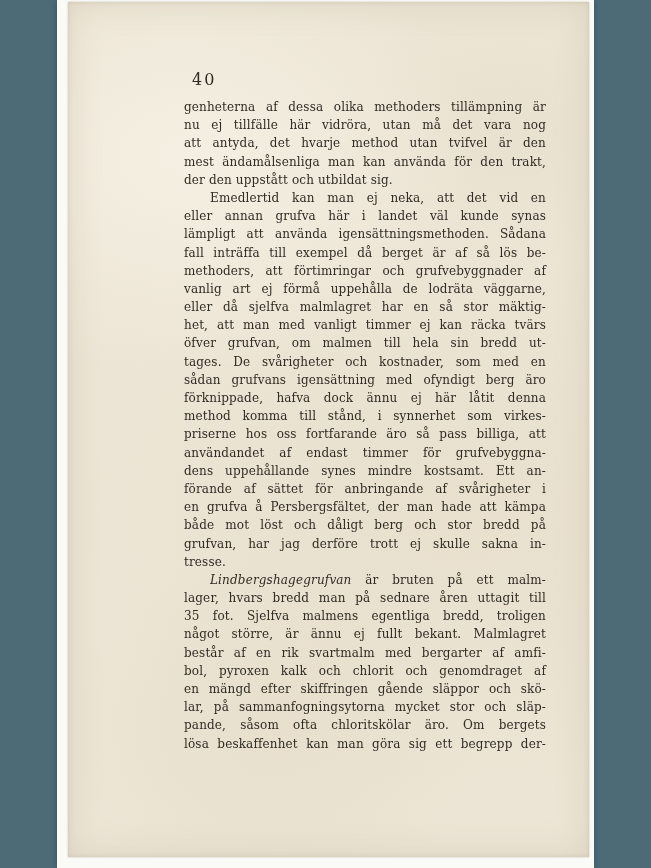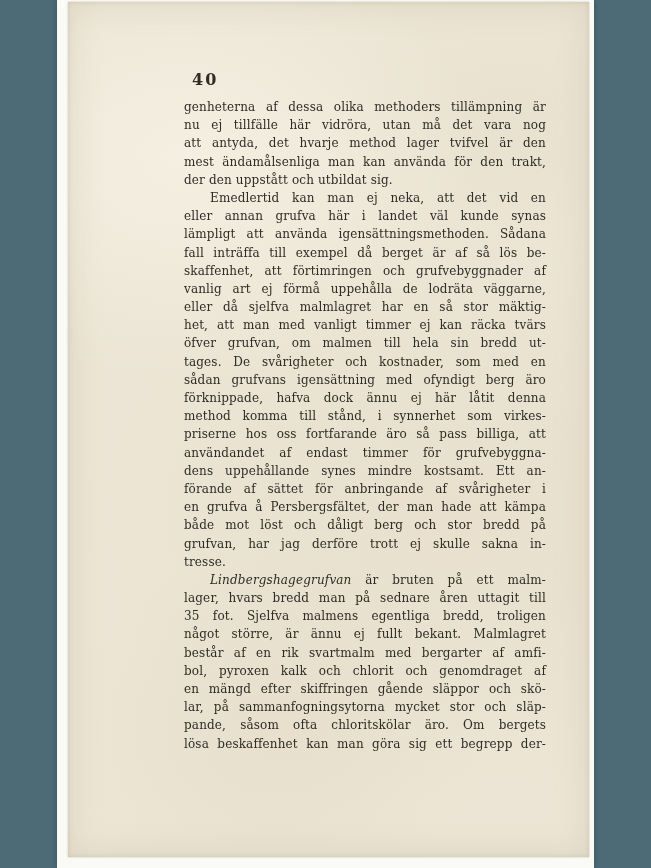--- a/index.html
+++ b/index.html
@@ -37,21 +37,21 @@
       var(--paper);
     box-shadow:
       inset 0 0 34px rgba(166,146,112,0.22),
       inset 0 0 4px rgba(150,130,100,0.25),
       0 0 2px rgba(60,50,40,0.25);
   }
   .page-number{
     position:absolute;
     left:124px;top:68px;
     font-size:16px;
-    font-weight:bold;
+    font-weight:normal;
     letter-spacing:2px;
     color:var(--ink);
   }
   .text-block{
     position:absolute;
     left:116px;top:96px;width:362px;
     color:var(--ink);
     font-size:12px;
     letter-spacing:0.15px;
   }
@@ -75,28 +75,28 @@
 </head>
 <body>
 
 <div class="scene">
   <div class="mat">
     <div class="paper">
       <div class="page-number">40</div>
       <div class="text-block">
           <div class="line">genheterna af dessa olika methoders tillämpning är</div>
           <div class="line">nu ej tillfälle här vidröra, utan må det vara nog</div>
-          <div class="line">att antyda, det hvarje method lager tvifvel är den</div>
+          <div class="line">att antyda, det hvarje method utan tvifvel är den</div>
           <div class="line">mest ändamålsenliga man kan använda för den trakt,</div>
           <div class="line no-just">der den uppstått och utbildat sig.</div>
           <div class="line indent">Emedlertid kan man ej neka, att det vid en</div>
           <div class="line">eller annan grufva här i landet väl kunde synas</div>
           <div class="line">lämpligt att använda igensättningsmethoden. Sådana</div>
           <div class="line">fall inträffa till exempel då berget är af så lös be-</div>
-          <div class="line">skaffenhet, att förtimringen och grufvebyggnader af</div>
+          <div class="line">methoders, att förtimringar och grufvebyggnader af</div>
           <div class="line">vanlig art ej förmå uppehålla de lodräta väggarne,</div>
           <div class="line">eller då sjelfva malmlagret har en så stor mäktig-</div>
           <div class="line">het, att man med vanligt timmer ej kan räcka tvärs</div>
           <div class="line">öfver grufvan, om malmen till hela sin bredd ut-</div>
           <div class="line">tages. De svårigheter och kostnader, som med en</div>
           <div class="line">sådan grufvans igensättning med ofyndigt berg äro</div>
           <div class="line">förknippade, hafva dock ännu ej här låtit denna</div>
           <div class="line">method komma till stånd, i synnerhet som virkes-</div>
           <div class="line">priserne hos oss fortfarande äro så pass billiga, att</div>
           <div class="line">användandet af endast timmer för grufvebyggna-</div>

